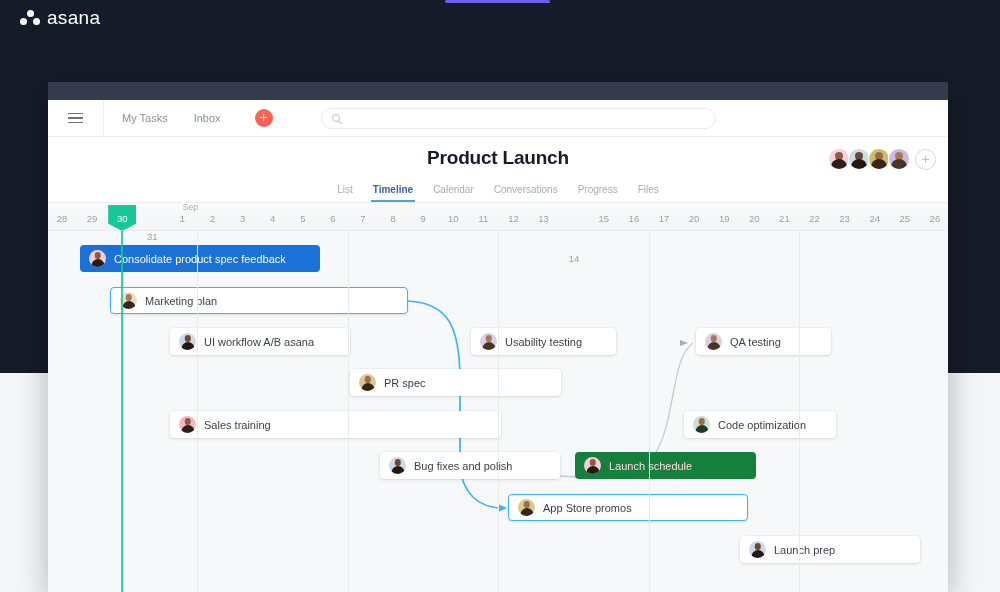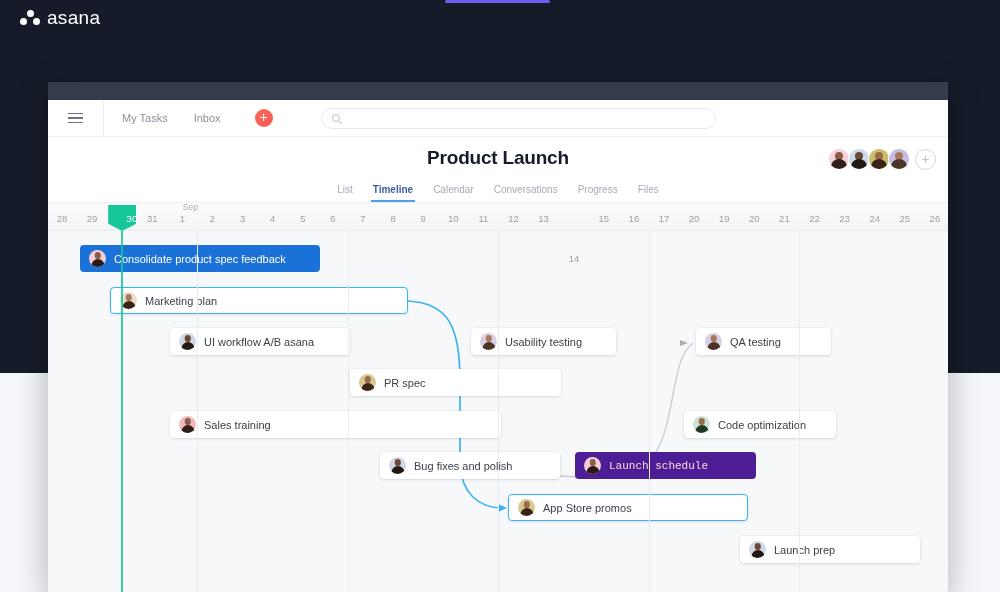--- a/index.html
+++ b/index.html
@@ -159,21 +159,21 @@
   .timeline { position: relative; background: #f7f8fa; height: 400px; }
   .ruler {
     position: relative; height: 28px;
     background: linear-gradient(#fbfbfc,#f3f4f6);
     border-bottom: 1px solid #e9eaee;
   }
   .tick {
     position: absolute; top: 10px; font-size: 9.5px; color: #9b9fa7;
     text-align: center; width: 30px; transform: translateX(-50%);
   }
-  .tick.today { color: #fff; text-align: right; }
+  .tick.today { color: #fff; }
   .today-chip {
     position: absolute; top: 2px; width: 28px; height: 26px; background: #16c79a;
     transform: translateX(-50%);
     clip-path: polygon(0 0, 100% 0, 100% 72%, 50% 100%, 0 72%);
   }
   .month-lbl {
     position: absolute; top: -1px; font-size: 8.5px; color: #a8acb4;
     transform: translateX(-50%);
   }
   .grid-line {
@@ -192,21 +192,21 @@
   }
   .bar.white {
     background: #fff; color: #3a3f47;
     box-shadow: 0 1px 3px rgba(30,40,60,.14), 0 0 0 .5px rgba(30,40,60,.05);
   }
   .bar.blue { background: #1a72d8; color: #fff; }
   .bar.outline {
     background: #fff; color: #3a3f47; border: 1.6px solid #3ab4f2;
     box-shadow: 0 1px 3px rgba(30,40,60,.12);
   }
-  .bar.pink { background: #4c1d95; color: #ffd8db; font-family: Liberation Mono, monospace; }
+  .bar.pink { background: #15803d; color: #ffd8db; }
   .bar-av {
     width: 17px; height: 17px; border-radius: 50%; flex: none; overflow: hidden;
     position: relative; background: #e7dbd2;
   }
   .bar-av .head {
     position: absolute; width: 6.5px; height: 6.5px; border-radius: 50%;
     left: 50%; top: 2px; transform: translateX(-50%);
   }
   .bar-av .body {
     position: absolute; width: 13px; height: 9px; border-radius: 7px 7px 0 0;
@@ -285,21 +285,21 @@
         <span class="tab">Progress</span>
         <span class="tab">Files</span>
       </div>
 
     <div class="timeline">
       <div class="ruler">
           <div class="tick" style="left: 14px;">28</div>
           <div class="tick" style="left: 44.1px;">29</div>
           <div class="today-chip" style="left: 74.2px;"></div>
           <div class="tick today" style="left: 74.2px;">30</div>
-          <div class="tick" style="left: 104.3px;">31</div>
+          <div class="tick" style="left: 104.3px; margin-top: 18px;">31</div>
           <div class="month-lbl" style="left: 134.4px; margin-left: 8px;">Sep</div>
           <div class="tick" style="left: 134.4px;">1</div>
           <div class="tick" style="left: 164.5px;">2</div>
           <div class="tick" style="left: 194.6px;">3</div>
           <div class="tick" style="left: 224.7px;">4</div>
           <div class="tick" style="left: 254.8px;">5</div>
           <div class="tick" style="left: 284.9px;">6</div>
           <div class="tick" style="left: 315px;">7</div>
           <div class="tick" style="left: 345.1px;">8</div>
           <div class="tick" style="left: 375.2px;">9</div>

